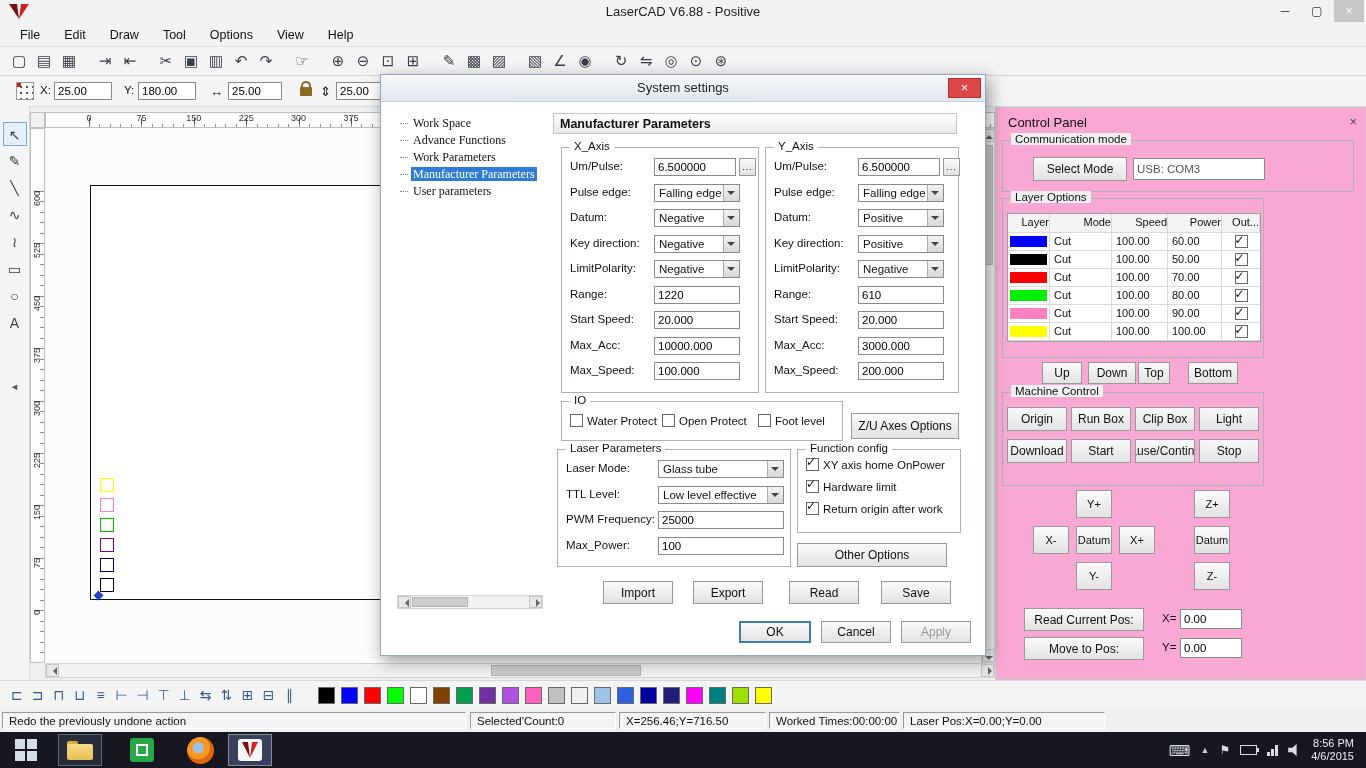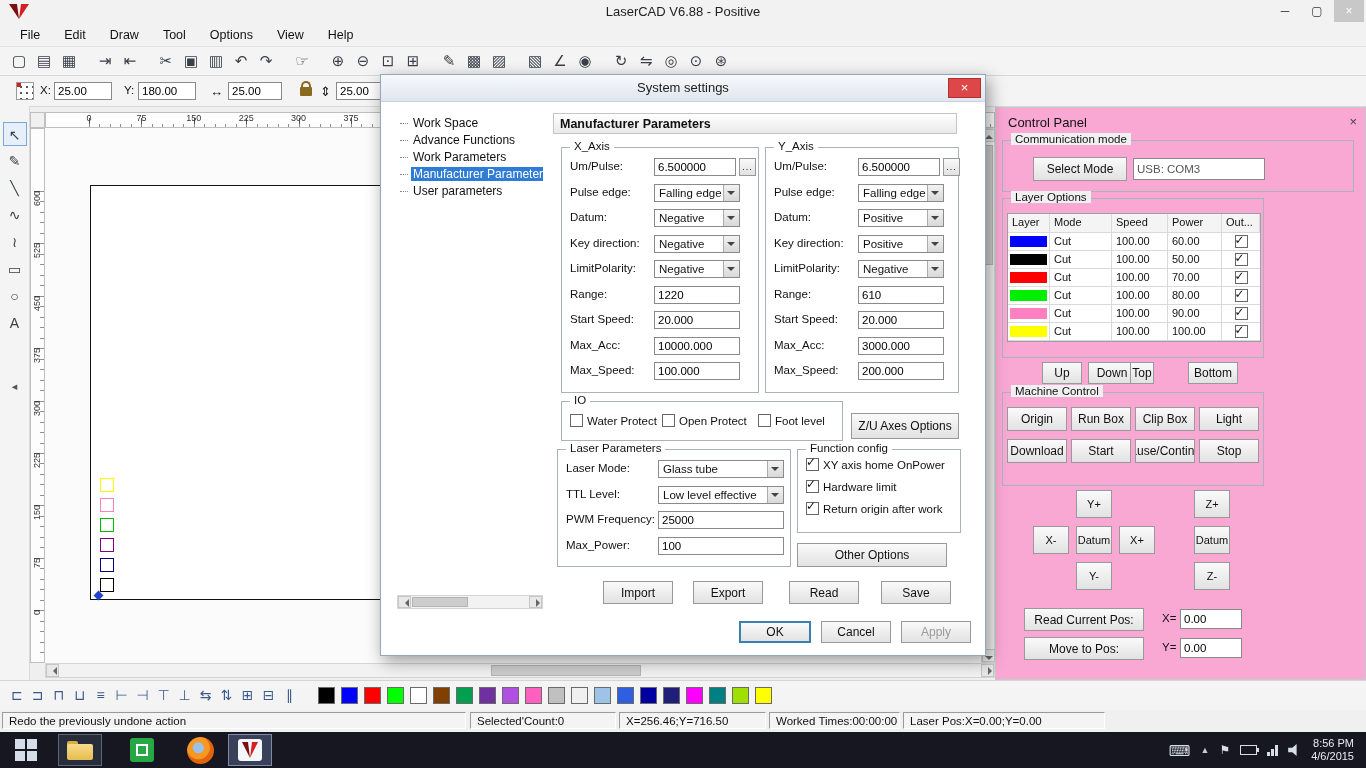--- a/index.html
+++ b/index.html
@@ -98,36 +98,36 @@
   .net{display:flex;align-items:flex-end;gap:1px;height:11px;}
   .net b{width:3px;background:#D8DEE8;display:block;}
   .net b:nth-child(1){height:4px;} .net b:nth-child(2){height:7px;} .net b:nth-child(3){height:11px;}
   .spk{width:13px;height:13px;background:#D8DEE8;clip-path:polygon(0 32%,32% 32%,65% 4%,65% 96%,32% 68%,0 68%);}
   .clock{color:#E8ECF2;font-size:11px;text-align:right;line-height:13px;}
   
   #control-panel{position:absolute;left:995px;top:107px;width:371px;height:573px;background:#f9a8d4;border:1px solid #C8C8C8;box-sizing:border-box;}
   #cp-title{position:absolute;left:12px;top:7px;font-size:13px;}
   #cp-close{position:absolute;right:8px;top:6px;font-size:13px;color:#444;}
   .lt-row{display:grid;grid-template-columns:42px 62px 56px 54px 38px;height:17px;border-bottom:1px solid #D9D9D9;background:#fff;}
-  .lt-row.lt-h{height:18px;background:#F4F4F4;font-size:11px;}
+  .lt-row.lt-h{height:18px;background:#F4F4F4;font-size:11px;text-align:right;}
   .lt-c{border-right:1px solid #D9D9D9;font-size:11px;line-height:16px;padding-left:4px;overflow:hidden;white-space:nowrap;}
   .lt-swatch{margin:3px 2px;height:11px;}
   .lt-chk{display:flex;align-items:center;justify-content:center;border-right:none;padding:0;}
   #lt{position:absolute;left:4px;top:14px;width:252px;border:1px solid #A0A0A0;background:#fff;}
   
   #dialog{position:absolute;left:380px;top:74px;width:606px;height:582px;background:#fff;border:1px solid #94A7BC;
     box-shadow:3px 5px 16px rgba(0,0,0,.4);z-index:100;box-sizing:border-box;}
   #dlg-titlebar{position:absolute;left:0;top:0;right:0;height:26px;background:linear-gradient(#F7F9FB,#E0E6EE);border-bottom:1px solid #C9D2DC;
     text-align:center;line-height:26px;font-size:13px;color:#222;}
   #dlg-close{position:absolute;right:4px;top:3px;width:33px;height:20px;background:#DE4747;border:1px solid #B23030;color:#fff;
     text-align:center;line-height:18px;font-size:13px;box-sizing:border-box;}
   #tree{position:absolute;left:16px;top:40px;width:146px;height:460px;background:#fff;}
   .tree-item{position:relative;padding-left:14px;height:17px;line-height:17px;font-size:12px;white-space:nowrap;overflow:hidden;}
   .tree-item::before{content:"";position:absolute;left:3px;top:8px;width:8px;border-top:1px dotted #888;}
-  .tree-item .tl{padding:0 2px;}
+  .tree-item .tl{padding:0 2px;font-family:Liberation Serif, serif;}
   .tree-item.sel .tl{background:#2E7CD6;color:#fff;}
   #dlg-header{position:absolute;left:172px;top:38px;width:404px;height:21px;background:linear-gradient(#FFF,#E9E9E9);
     border:1px solid #C5C5C5;font-weight:bold;font-size:12.5px;line-height:20px;padding-left:6px;box-sizing:border-box;}
 </style>
 </head>
 <body>
 
 <div id="titlebar">
   <svg class="abs" style="left:8px;top:3px" width="22" height="18" viewBox="0 0 22 18">
     <polygon points="1,1 9,1 11,16" fill="#7A1010"></polygon>
@@ -452,21 +452,21 @@
   <div id="jog-btns"></div>
 
   <div class="btn" style="left:28px;top:500px;width:120px;height:23px">Read Current Pos:</div>
   <span class="flabel" style="left:166px;top:504px">X=</span>
   <input class="inp" style="left: 184px; top: 501px; width: 62px; height: 20px;" value="0.00">
   <div class="btn" style="left:28px;top:529px;width:120px;height:23px">Move to Pos:</div>
   <span class="flabel" style="left:166px;top:533px">Y=</span>
   <input class="inp" style="left: 184px; top: 530px; width: 62px; height: 20px;" value="0.00">
 <div class="btn" style="left: 46px; top: 254px; width: 40px; height: 22px;">Up</div>
     <div class="btn" style="left: 92px; top: 254px; width: 48px; height: 22px;">Down</div>
-    <div class="btn" style="left: 134px; top: 254px; width: 24px; height: 22px;">Top</div>
+    <div class="btn" style="left: 142px; top: 254px; width: 32px; height: 22px;">Top</div>
     <div class="btn" style="left: 192px; top: 254px; width: 50px; height: 22px;">Bottom</div>
     <div class="btn" style="left: 80px; top: 382px; width: 36px; height: 28px; font-size: 11px;">Y+</div>
     <div class="btn" style="left: 198px; top: 382px; width: 36px; height: 28px; font-size: 11px;">Z+</div>
     <div class="btn" style="left: 37px; top: 418px; width: 36px; height: 28px; font-size: 11px;">X-</div>
     <div class="btn" style="left: 80px; top: 418px; width: 36px; height: 28px; font-size: 11px;">Datum</div>
     <div class="btn" style="left: 123px; top: 418px; width: 36px; height: 28px; font-size: 11px;">X+</div>
     <div class="btn" style="left: 198px; top: 418px; width: 36px; height: 28px; font-size: 11px;">Datum</div>
     <div class="btn" style="left: 80px; top: 454px; width: 36px; height: 28px; font-size: 11px;">Y-</div>
     <div class="btn" style="left: 198px; top: 454px; width: 36px; height: 28px; font-size: 11px;">Z-</div>
   </div>

